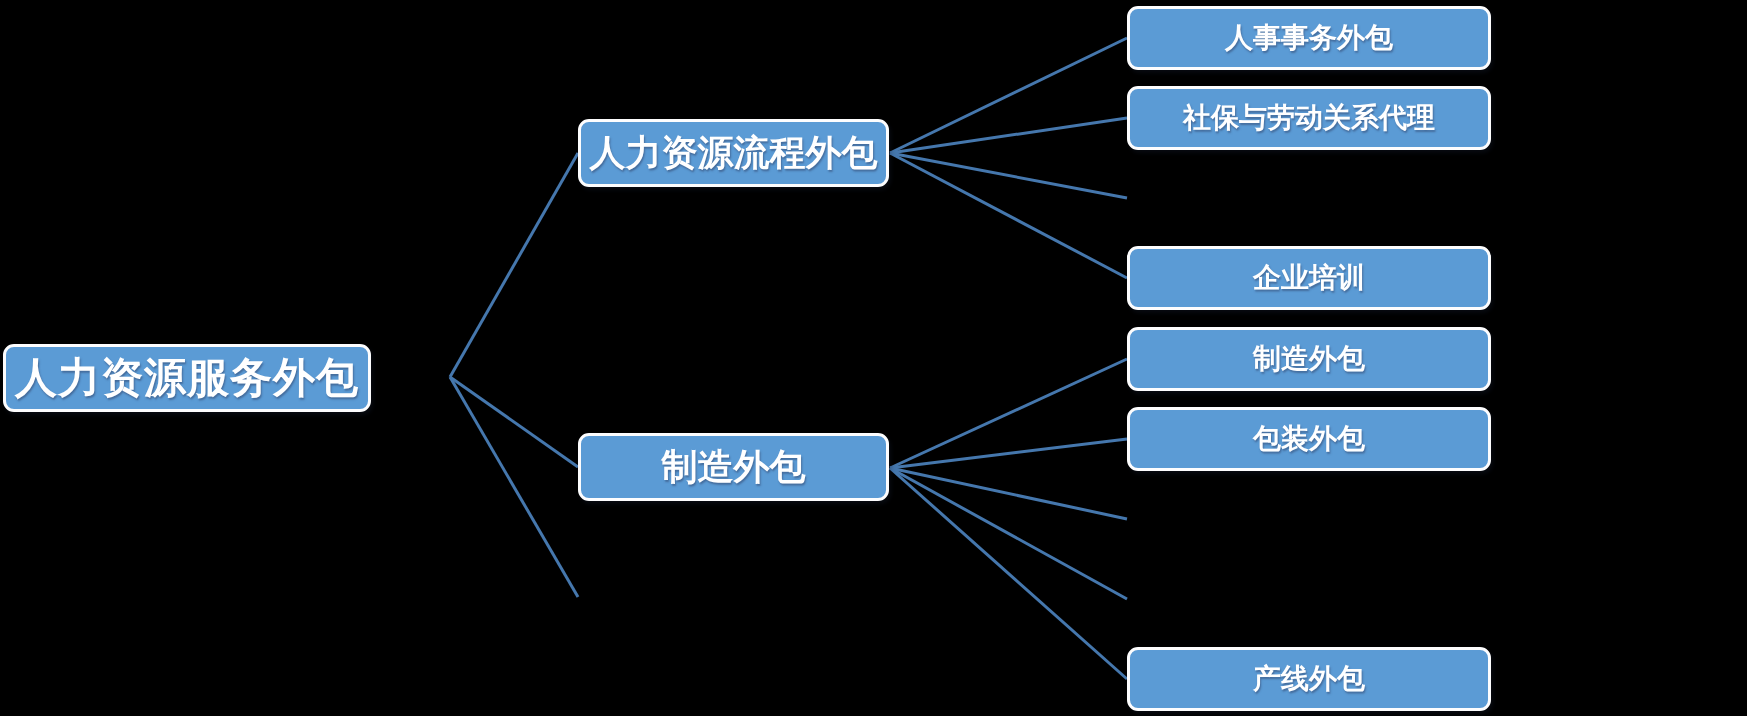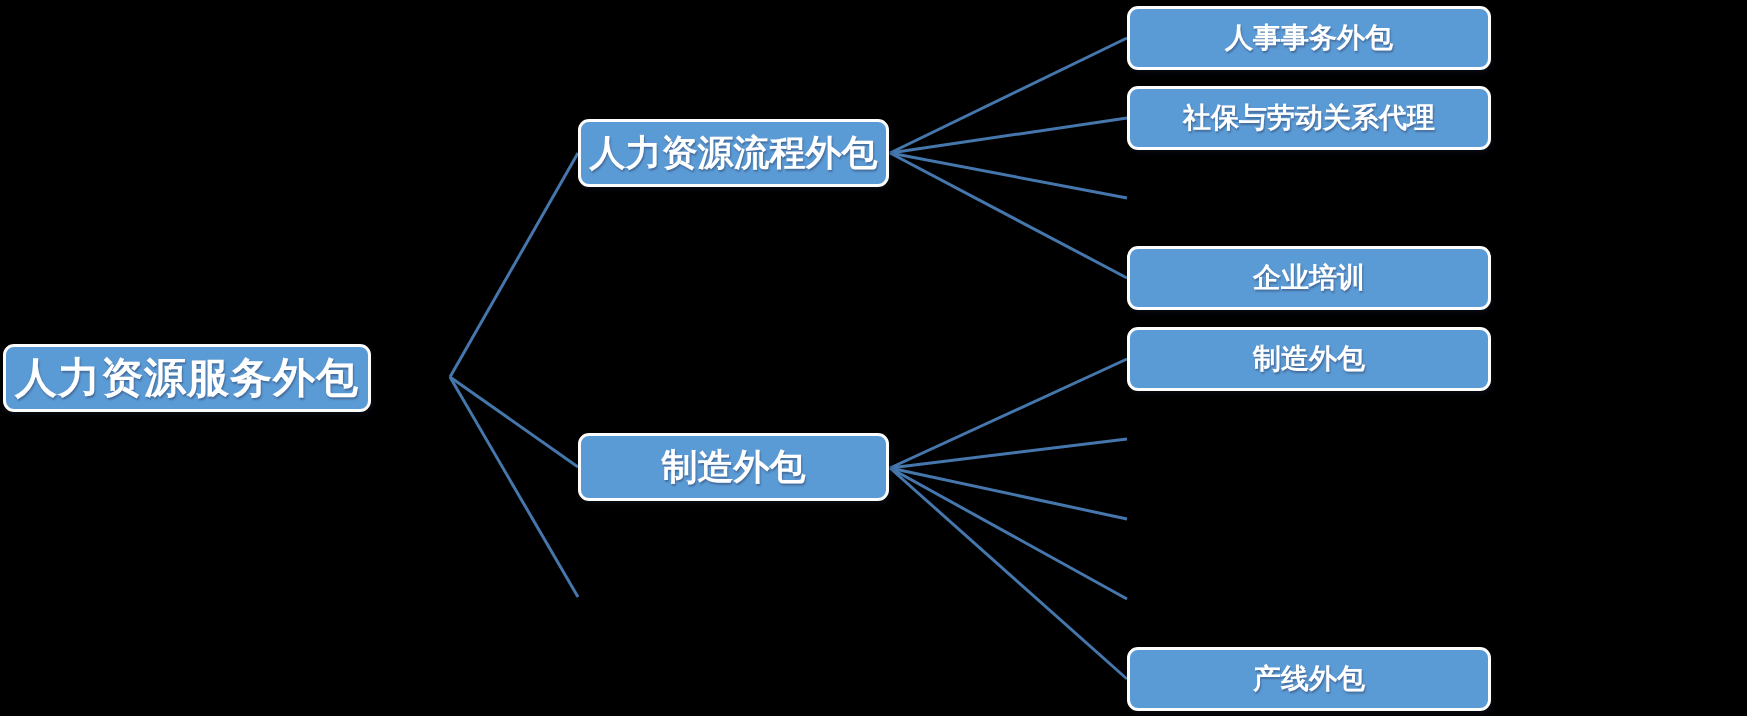--- a/index.html
+++ b/index.html
@@ -87,15 +87,16 @@
   <div class="node node-root">人力资源服务外包</div>
 
   <div class="node node-mid" style="top:119px">人力资源流程外包</div>
   <div class="node node-mid" style="top:433px">制造外包</div>
 
   <div class="node node-leaf" style="top:6px">人事事务外包</div>
   <div class="node node-leaf" style="top:86px">社保与劳动关系代理</div>
   <div class="node node-leaf" style="top:246px">企业培训</div>
 
   <div class="node node-leaf" style="top:327px">制造外包</div>
+  <div class="node node-leaf" style="top:407px">包装外包</div>
   <div class="node node-leaf" style="top:647px">产线外包</div>
 
 </div>
 
 </body></html>

